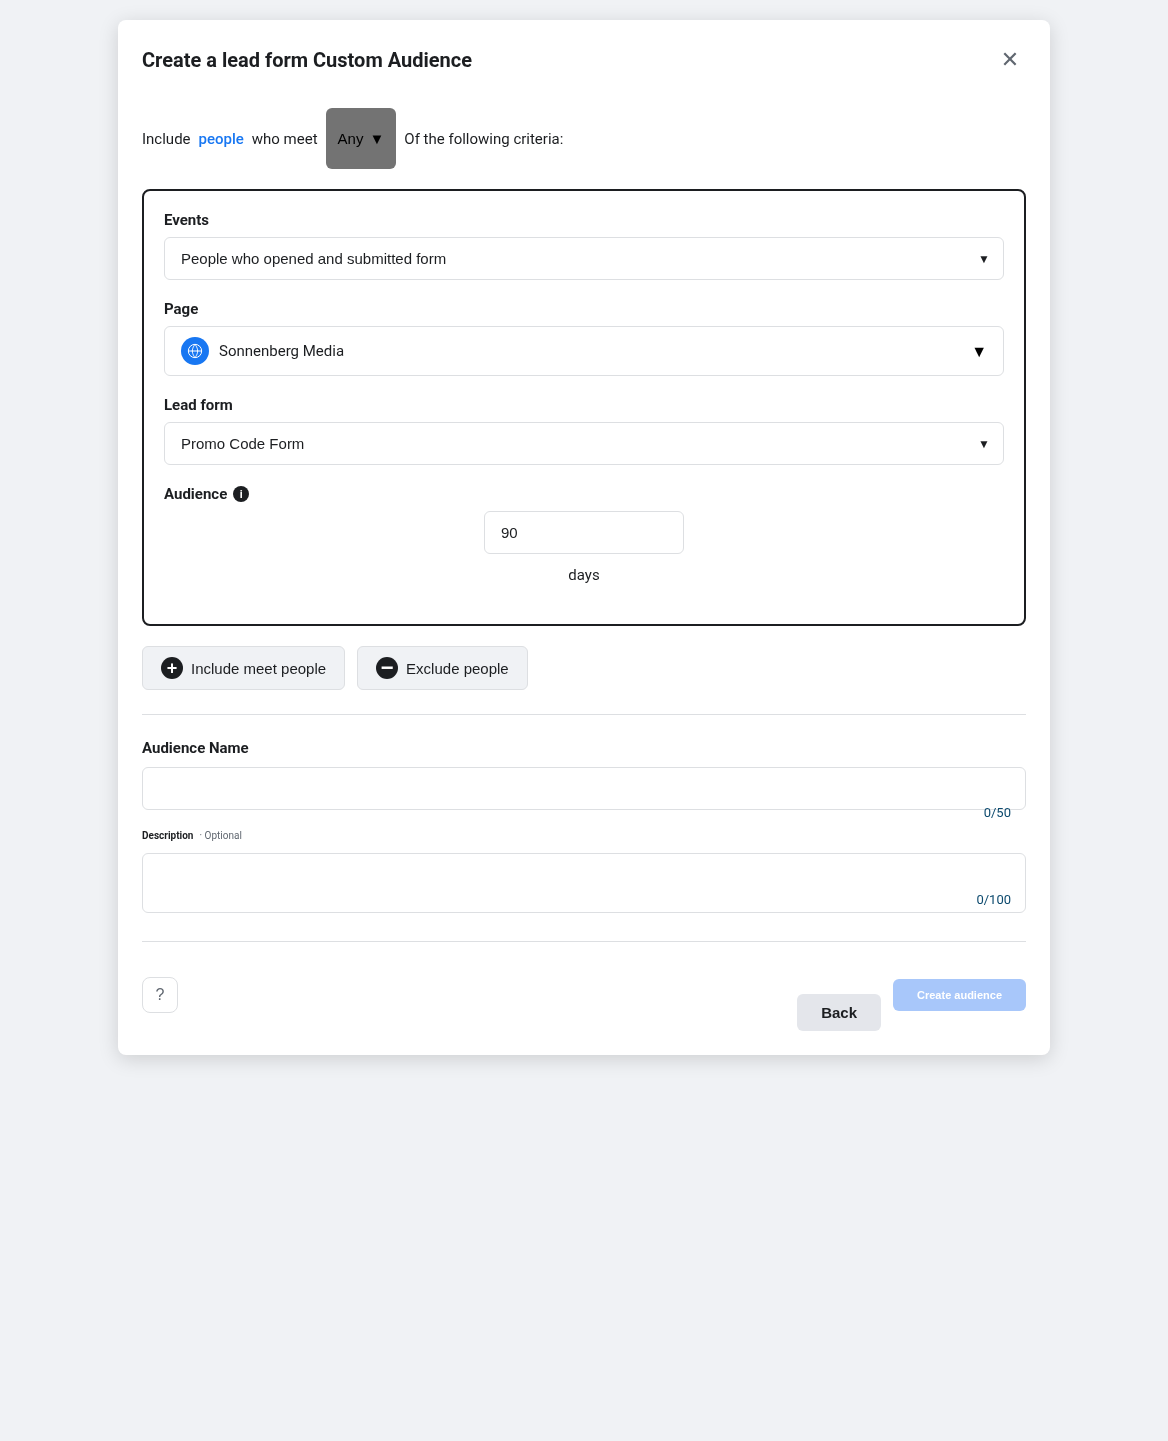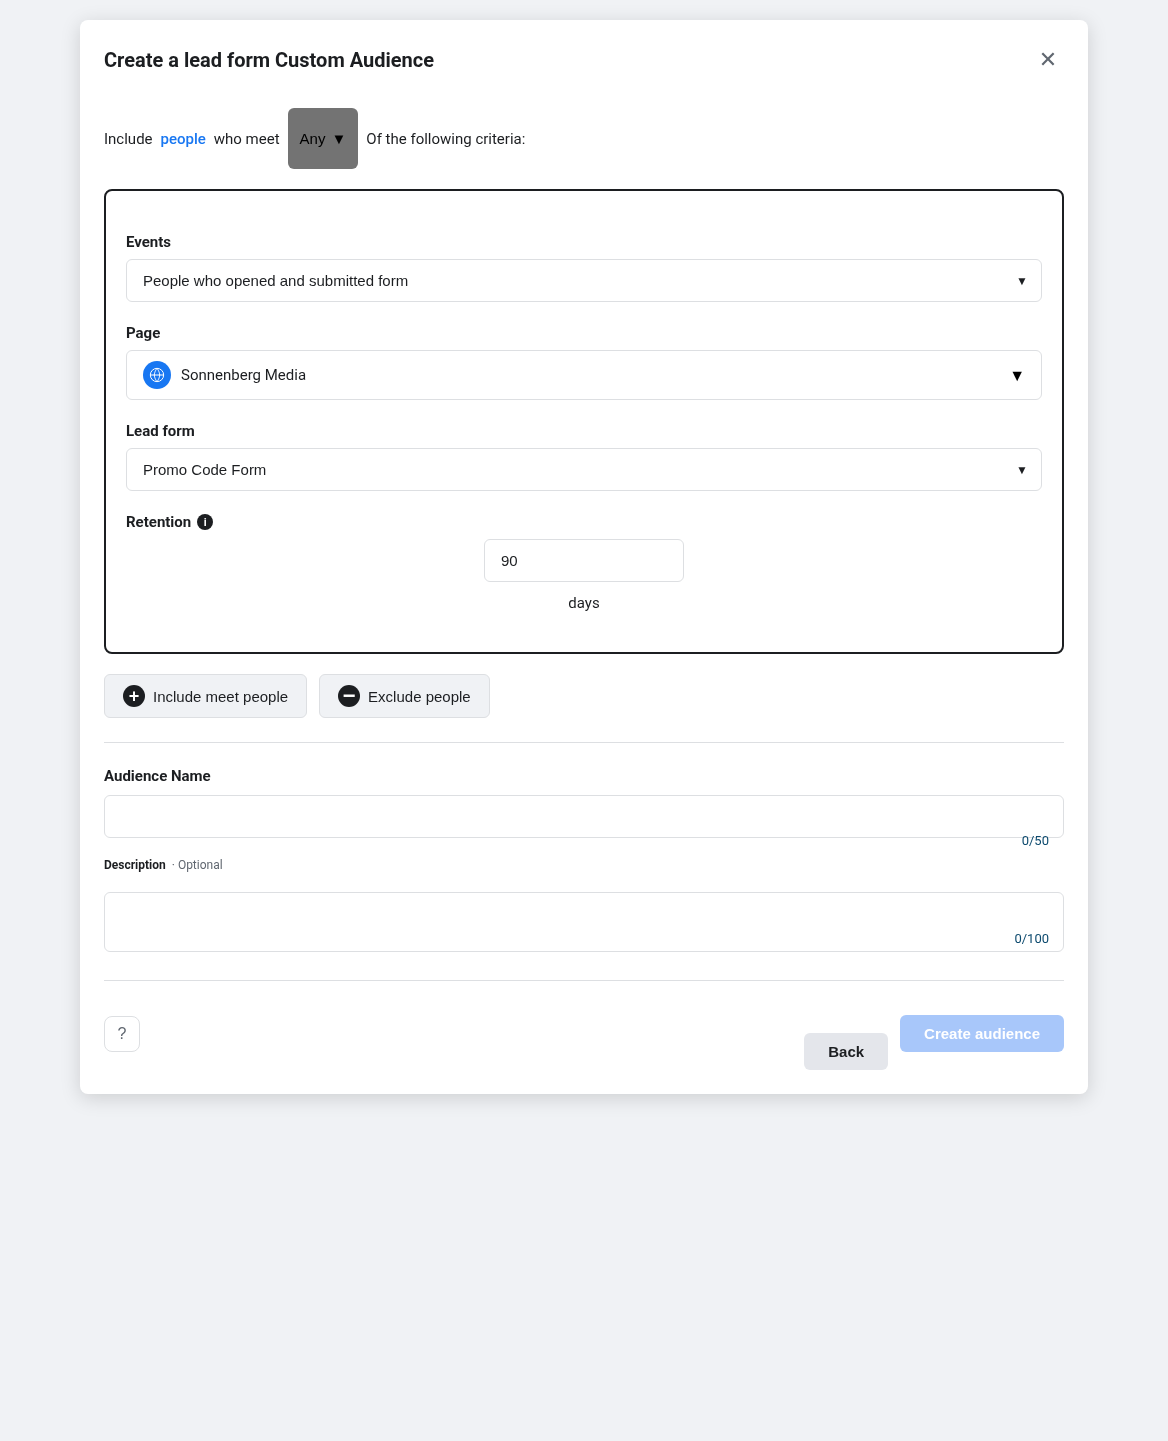--- a/index.html
+++ b/index.html
@@ -14,21 +14,21 @@
       display: flex;
       justify-content: center;
       align-items: flex-start;
       padding: 20px;
       min-height: 100vh;
     }
 
     .modal {
       background: #ffffff;
       border-radius: 8px;
-      width: 1008px;
+      width: 932px;
       max-width: 100%;
       box-shadow: 0 4px 20px rgba(0,0,0,0.15);
       padding: 24px;
       position: relative;
     }
 
     .modal-header {
       display: flex;
       justify-content: space-between;
       align-items: center;
@@ -86,21 +86,20 @@
 
     .criteria-section {
       border: 2px solid #1c1e21;
       border-radius: 8px;
       padding: 20px;
       margin-bottom: 20px;
     }
 
     .field-group {
       margin-bottom: 20px;
-      margin-top: 22px;
     }
 
     .field-label {
       font-size: 15px;
       font-weight: 700;
       color: #1c1e21;
       margin-bottom: 8px;
       display: flex;
       align-items: center;
       gap: 6px;
@@ -260,24 +259,24 @@
       padding: 12px 16px;
       font-size: 15px;
       color: #1c1e21;
       margin-bottom: 20px;
     }
 
     .description-label {
       display: flex;
       align-items: center;
       gap: 6px;
-      font-size: 12px;
+      font-size: 10px;
       font-weight: 700;
       color: #1c1e21;
-      margin-bottom: 20px;
+      margin-bottom: 12px;
     }
 
     .optional-text {
       color: #606770;
       font-weight: 400;
     }
 
     .description-input {
       width: 100%;
       border: 1.5px solid #dddfe2;
@@ -328,21 +327,21 @@
       color: #1c1e21;
       cursor: pointer;
       margin-top: 36px;
     }
 
     .create-btn {
       padding: 10px 24px;
       border-radius: 6px;
       border: none;
       background: #a8c7fa;
-      font-size: 15px;
+      font-size: 11px;
       font-weight: 600;
       color: #ffffff;
       cursor: pointer;
     }
 
     
     .criteria-section {
       position: relative;
     }
 
@@ -421,21 +420,21 @@
       <div class="dropdown-wrapper">
         <select>
           <option>Promo Code Form</option>
         </select>
         <span class="dropdown-arrow">▼</span>
       </div>
     </div>
 
     <div class="field-group">
       <div class="field-label">
-        <span>Retention</span>
+        <span>Audience</span>
         <span class="info-icon">i</span>
       </div>
       <div class="retention-row">
         <input type="number" class="retention-input" value="90" style="">
         <span class="retention-days">days</span>
       </div>
     </div>
   </div>
 
   <div class="action-buttons">

